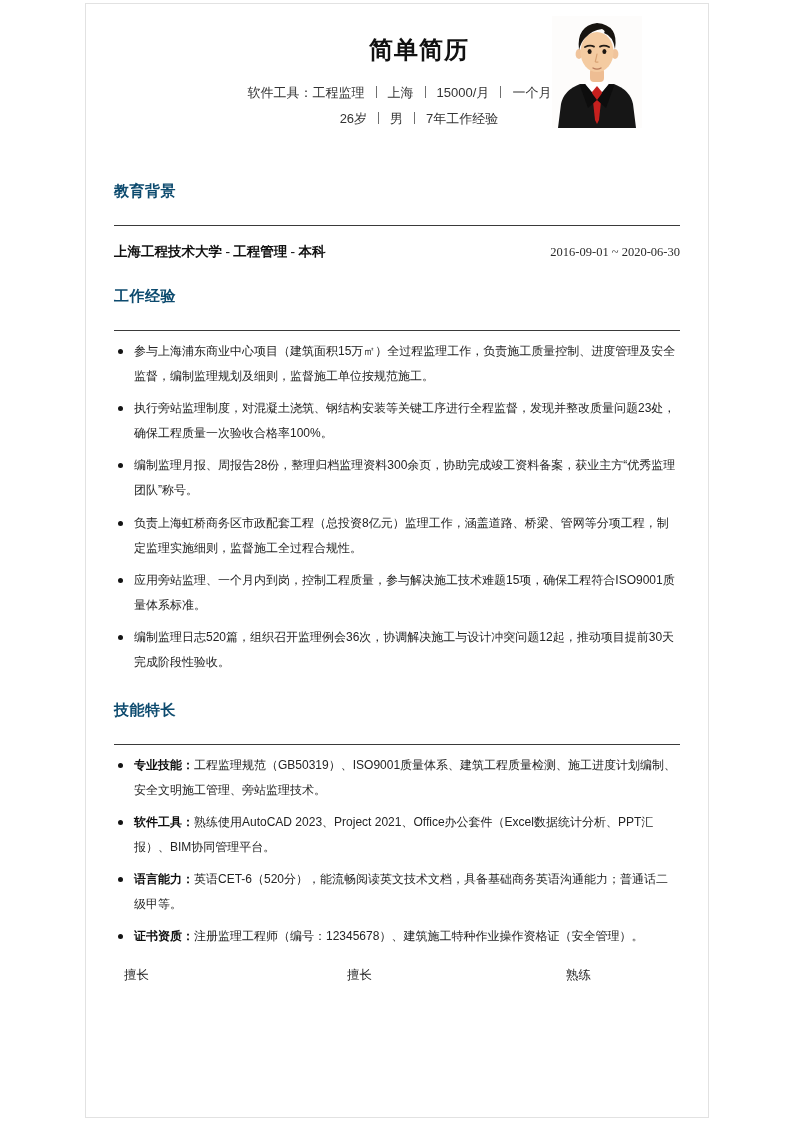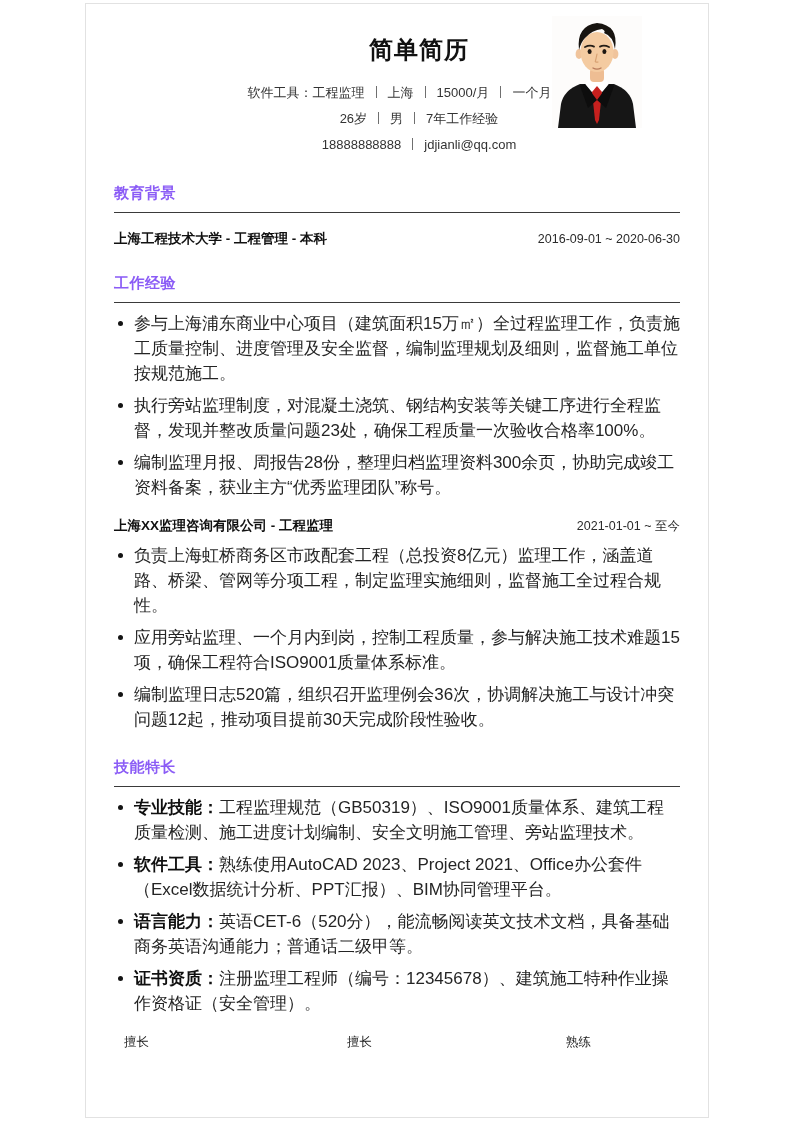--- a/index.html
+++ b/index.html
@@ -13,31 +13,31 @@
   
   .header{position:relative;padding-top:24px;min-height:128px;}
   .header-text{width:610px;text-align:center;}
   .name{font-size:24px;font-weight:bold;color:#111;margin:6px 0 14px 0;letter-spacing:1px;}
   .contact-line{font-size:13px;color:#333;line-height:26px;white-space:nowrap;}
   .sep{display:inline-block;width:1px;height:12px;background:#6f6f6f;margin:0 11px;vertical-align:-1px;}
   .avatar-box{position:absolute;top:12px;right:38px;width:90px;height:112px;overflow:hidden;background:#fdfcfb;}
   
   .section{margin-top:26px;}
   .section-title{
-    font-size:15px;font-weight:bold;color:#8b5cf6;
-    padding-bottom:9px;border-bottom:1px solid #3a3a3a;letter-spacing:.5px;
+    font-size:15px;font-weight:bold;color:#0c4a6e;
+    padding-bottom:24px;border-bottom:1px solid #3a3a3a;letter-spacing:.5px;
   }
-  .entry-head{display:flex;justify-content:space-between;align-items:baseline;margin-top:17px;}
+  .entry-head{display:flex;justify-content:space-between;align-items:baseline;margin-top:17px;font-family:Liberation Serif, serif;}
   .entry-title{font-size:13.5px;font-weight:bold;color:#111;}
   .entry-date{font-size:12.5px;color:#2b2b2b;}
   .edu-row{font-size:13px;line-height:25px;margin-top:5px;color:#242424;}
   .edu-row b,.skill-label{color:#0f0f0f;}
   ul.bullets{list-style:none;margin:8px 0 0 0;padding:0;}
   ul.bullets li{
-    position:relative;font-size:17px;line-height:25px;color:#242424;
+    position:relative;font-size:12px;line-height:25px;color:#242424;
     padding-left:20px;margin-bottom:7px;
   }
   ul.bullets li::before{
     content:"";position:absolute;left:4px;top:10px;width:5px;height:5px;
     border-radius:50%;background:#141414;
   }
   .job{margin-bottom:4px;}
   .job[data-idx="0"] li:nth-child(4){margin-top:30px;}
   
   .bars{display:grid;grid-template-columns:223px 219px auto;row-gap:22px;margin-top:18px;}
@@ -50,21 +50,20 @@
 
 <div class="page">
   <div class="inner">
 
     <div class="header">
       <div class="header-text">
         <div class="name">简单简历</div>
         <div id="contact-rows">
             <div class="contact-line"><span>软件工具：</span><span>工程监理</span><span class="sep"></span><span>上海</span><span class="sep"></span><span>15000/月</span><span class="sep"></span><span>一个月内到岗</span></div>
             <div class="contact-line"><span>26岁</span><span class="sep"></span><span>男</span><span class="sep"></span><span>7年工作经验</span></div>
-            <div class="contact-line"><span>18888888888</span><span class="sep"></span><span>jdjianli@qq.com</span></div>
           </div>
       </div>
       <div class="avatar-box">
         <svg width="90" height="112" viewBox="0 0 90 112">
           <rect x="0" y="0" width="90" height="112" fill="#fdfcfb"></rect>
 
           <path d="M6 112 L9 88 Q12 74 28 68 L62 68 Q78 74 81 88 L84 112 Z" fill="#161616"></path>
 
           <path d="M33 68 L45 82 L57 68 L54 64 L36 64 Z" fill="#ffffff"></path>
 
@@ -106,24 +105,20 @@
       <div class="section-title">工作经验</div>
       <div id="jobs">
           <div class="job" data-idx="0">
             <ul class="bullets">
               <li>参与上海浦东商业中心项目（建筑面积15万㎡）全过程监理工作，负责施工质量控制、进度管理及安全监督，编制监理规划及细则，监督施工单位按规范施工。</li>
               <li>执行旁站监理制度，对混凝土浇筑、钢结构安装等关键工序进行全程监督，发现并整改质量问题23处，确保工程质量一次验收合格率100%。</li>
               <li>编制监理月报、周报告28份，整理归档监理资料300余页，协助完成竣工资料备案，获业主方“优秀监理团队”称号。</li>
             </ul>
           </div>
           <div class="job" data-idx="1">
-            <div class="entry-head">
-              <span class="entry-title">上海XX监理咨询有限公司 - 工程监理</span>
-              <span class="entry-date">2021-01-01 ~ 至今</span>
-            </div>
             <ul class="bullets">
               <li>负责上海虹桥商务区市政配套工程（总投资8亿元）监理工作，涵盖道路、桥梁、管网等分项工程，制定监理实施细则，监督施工全过程合规性。</li>
               <li>应用旁站监理、一个月内到岗，控制工程质量，参与解决施工技术难题15项，确保工程符合ISO9001质量体系标准。</li>
               <li>编制监理日志520篇，组织召开监理例会36次，协调解决施工与设计冲突问题12起，推动项目提前30天完成阶段性验收。</li>
             </ul>
           </div>
         </div>
     </div>
 
     <div class="section">

